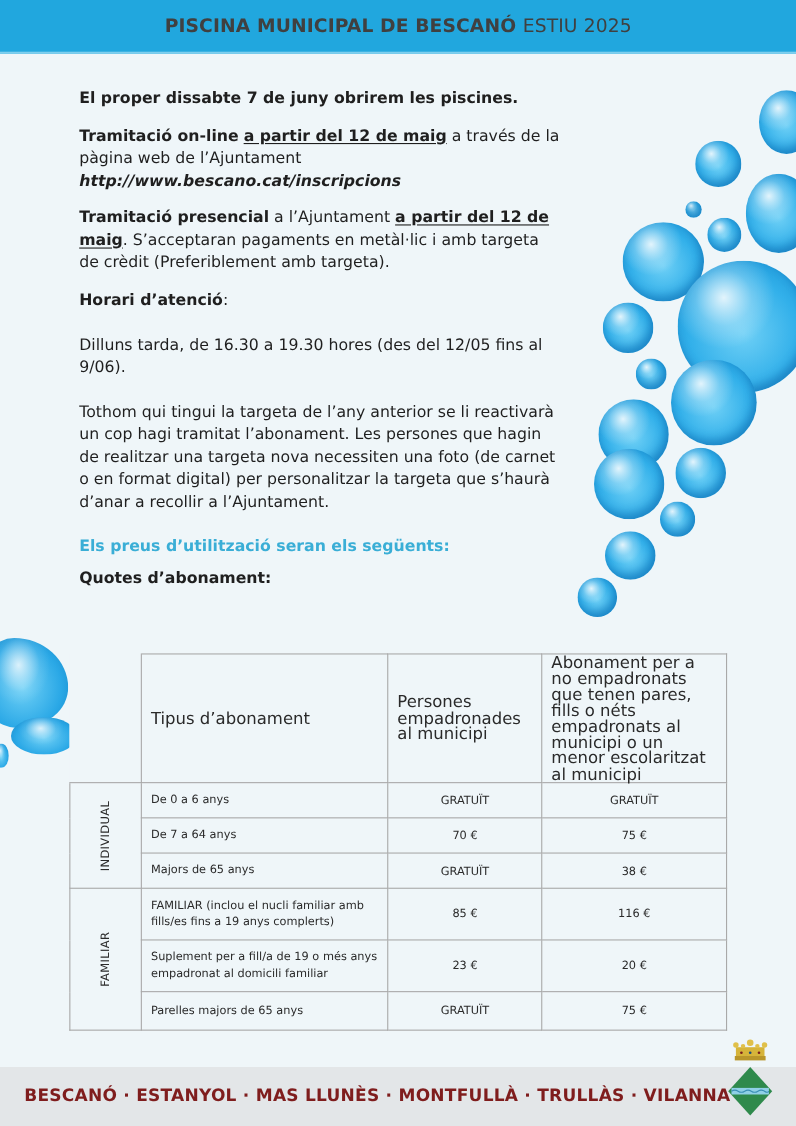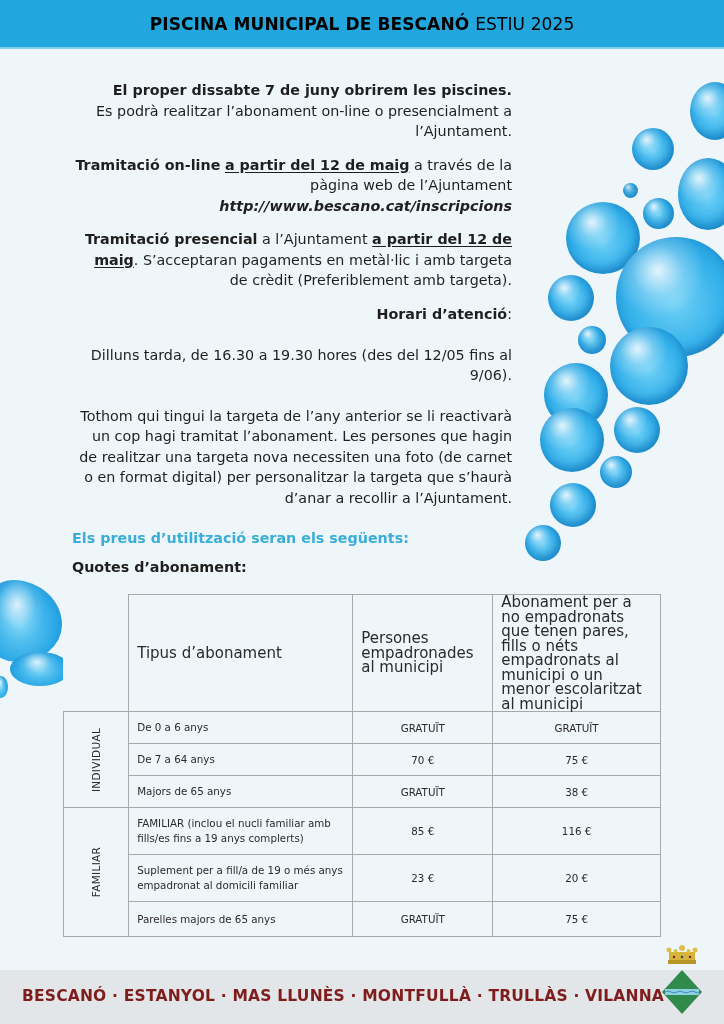--- a/index.html
+++ b/index.html
@@ -8,30 +8,30 @@
     position: relative;
     background: #eff6f9;
     font-family: "DejaVu Sans", sans-serif;
     color: #1f1f1f;
   }
   .header {
     position: absolute; left: 0; top: 0; width: 724px; height: 49px;
     background: #21a7de;
     border-bottom: 2px solid #7fcfee;
     display: flex; align-items: center; justify-content: center;
-    color: #000000; font-size: 17px; letter-spacing: 0.1px;
+    color: #404040; font-size: 17px; letter-spacing: 0.1px;
   }
   .header b { font-weight: bold; margin-right: 6px; }
   .header span.light { font-weight: normal; }
 
   .content {
     position: absolute; left: 72px; top: 80px; width: 440px;
     font-size: 14.3px; line-height: 20.5px;
   }
-  .content p { margin-bottom: 13px; text-align: right; }
+  .content p { margin-bottom: 13px; }
   .content b { font-weight: bold; }
   .content u { text-decoration: underline; text-underline-offset: 2px; }
   .content .url { font-weight: bold; font-style: italic; }
   .content .subtitle { color: #3aaed6; font-weight: bold; margin-top: 20px; margin-bottom: 8px; }
   .content .quotes { font-weight: bold; }
 
   
   .bubble {
     position: absolute; border-radius: 50%;
     background:
@@ -115,21 +115,20 @@
 
 <div>
   <div class="drop" style="left:-20px;top:580px;width:82px;height:82px;border-radius:40% 60% 55% 45% / 50% 55% 45% 50%;"></div>
   <div class="drop" style="left:10px;top:652px;width:60px;height:34px;border-radius:50%;"></div>
   <div class="drop" style="left:-6px;top:676px;width:14px;height:22px;border-radius:50%;"></div>
 </div>
 
 <div class="content">
   <p>
     <b>El proper dissabte 7 de juny obrirem les piscines.</b><br>
-    <span>Es podrà realitzar l’abonament on-line o presencialment a l’Ajuntament.</span>
   </p>
 
   <p>
     <b>Tramitació on-line</b>
     <b><u>a partir del 12 de maig</u></b>
     <span>a través de la pàgina web de l’Ajuntament</span><br>
     <span class="url">http://www.bescano.cat/inscripcions</span>
   </p>
 
   <p>

